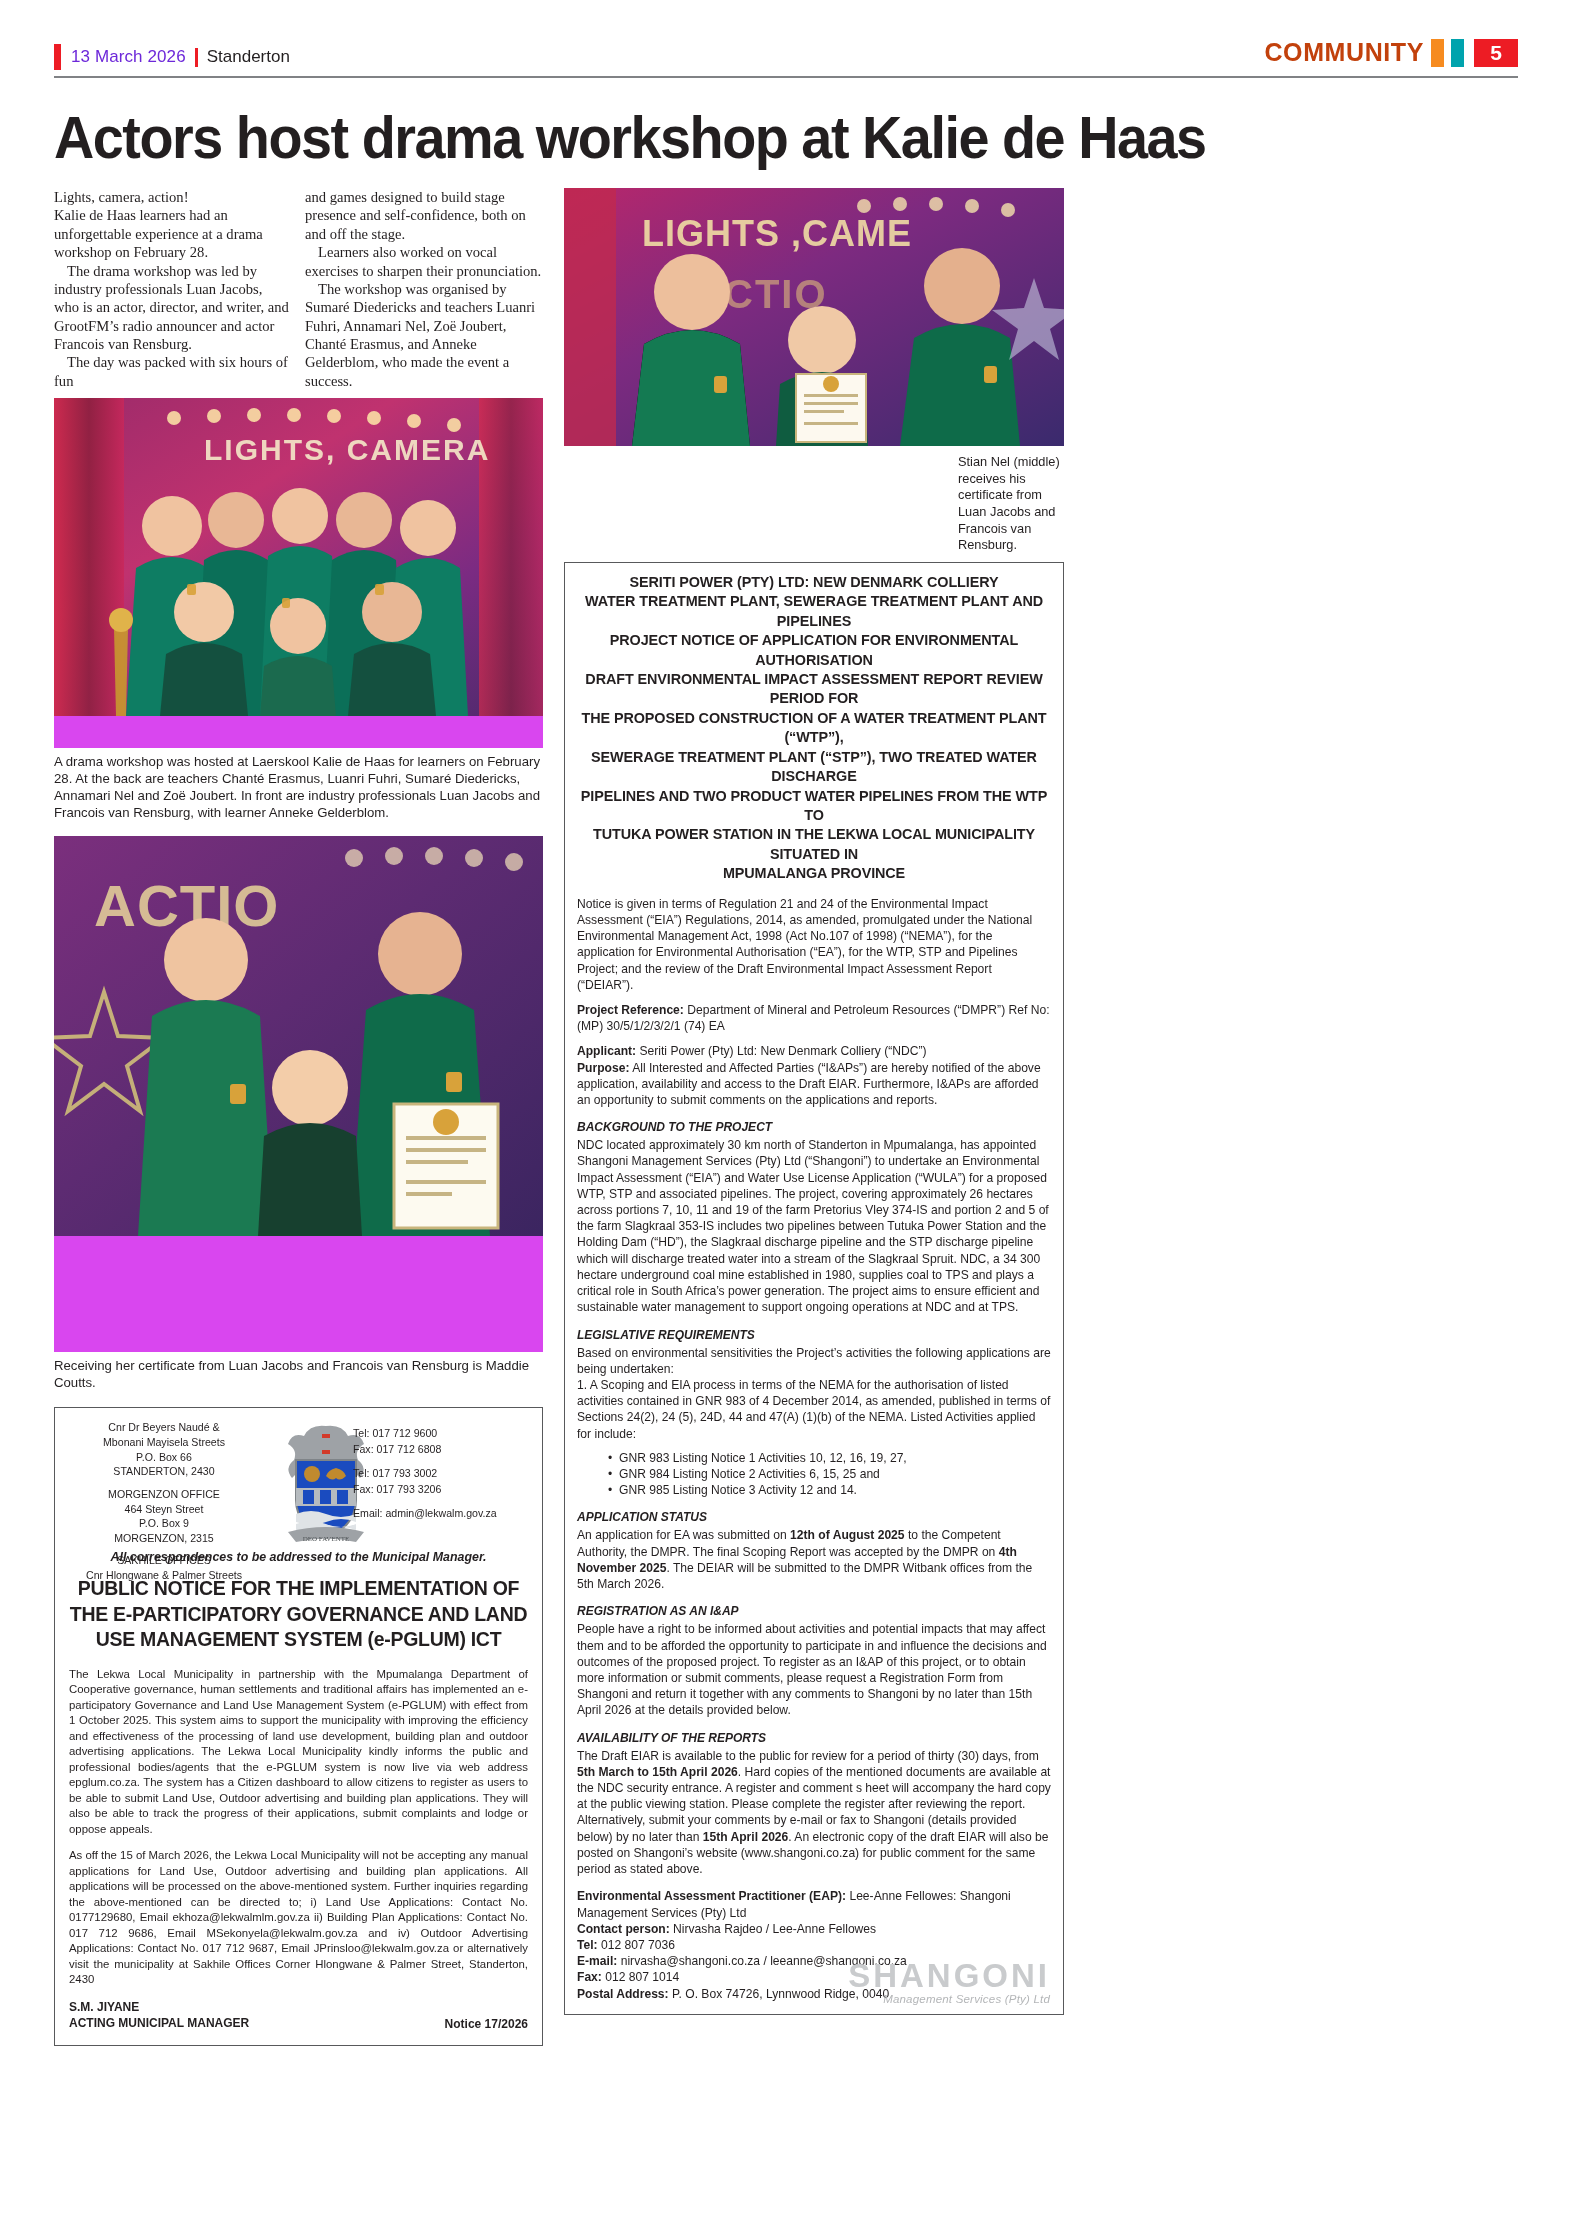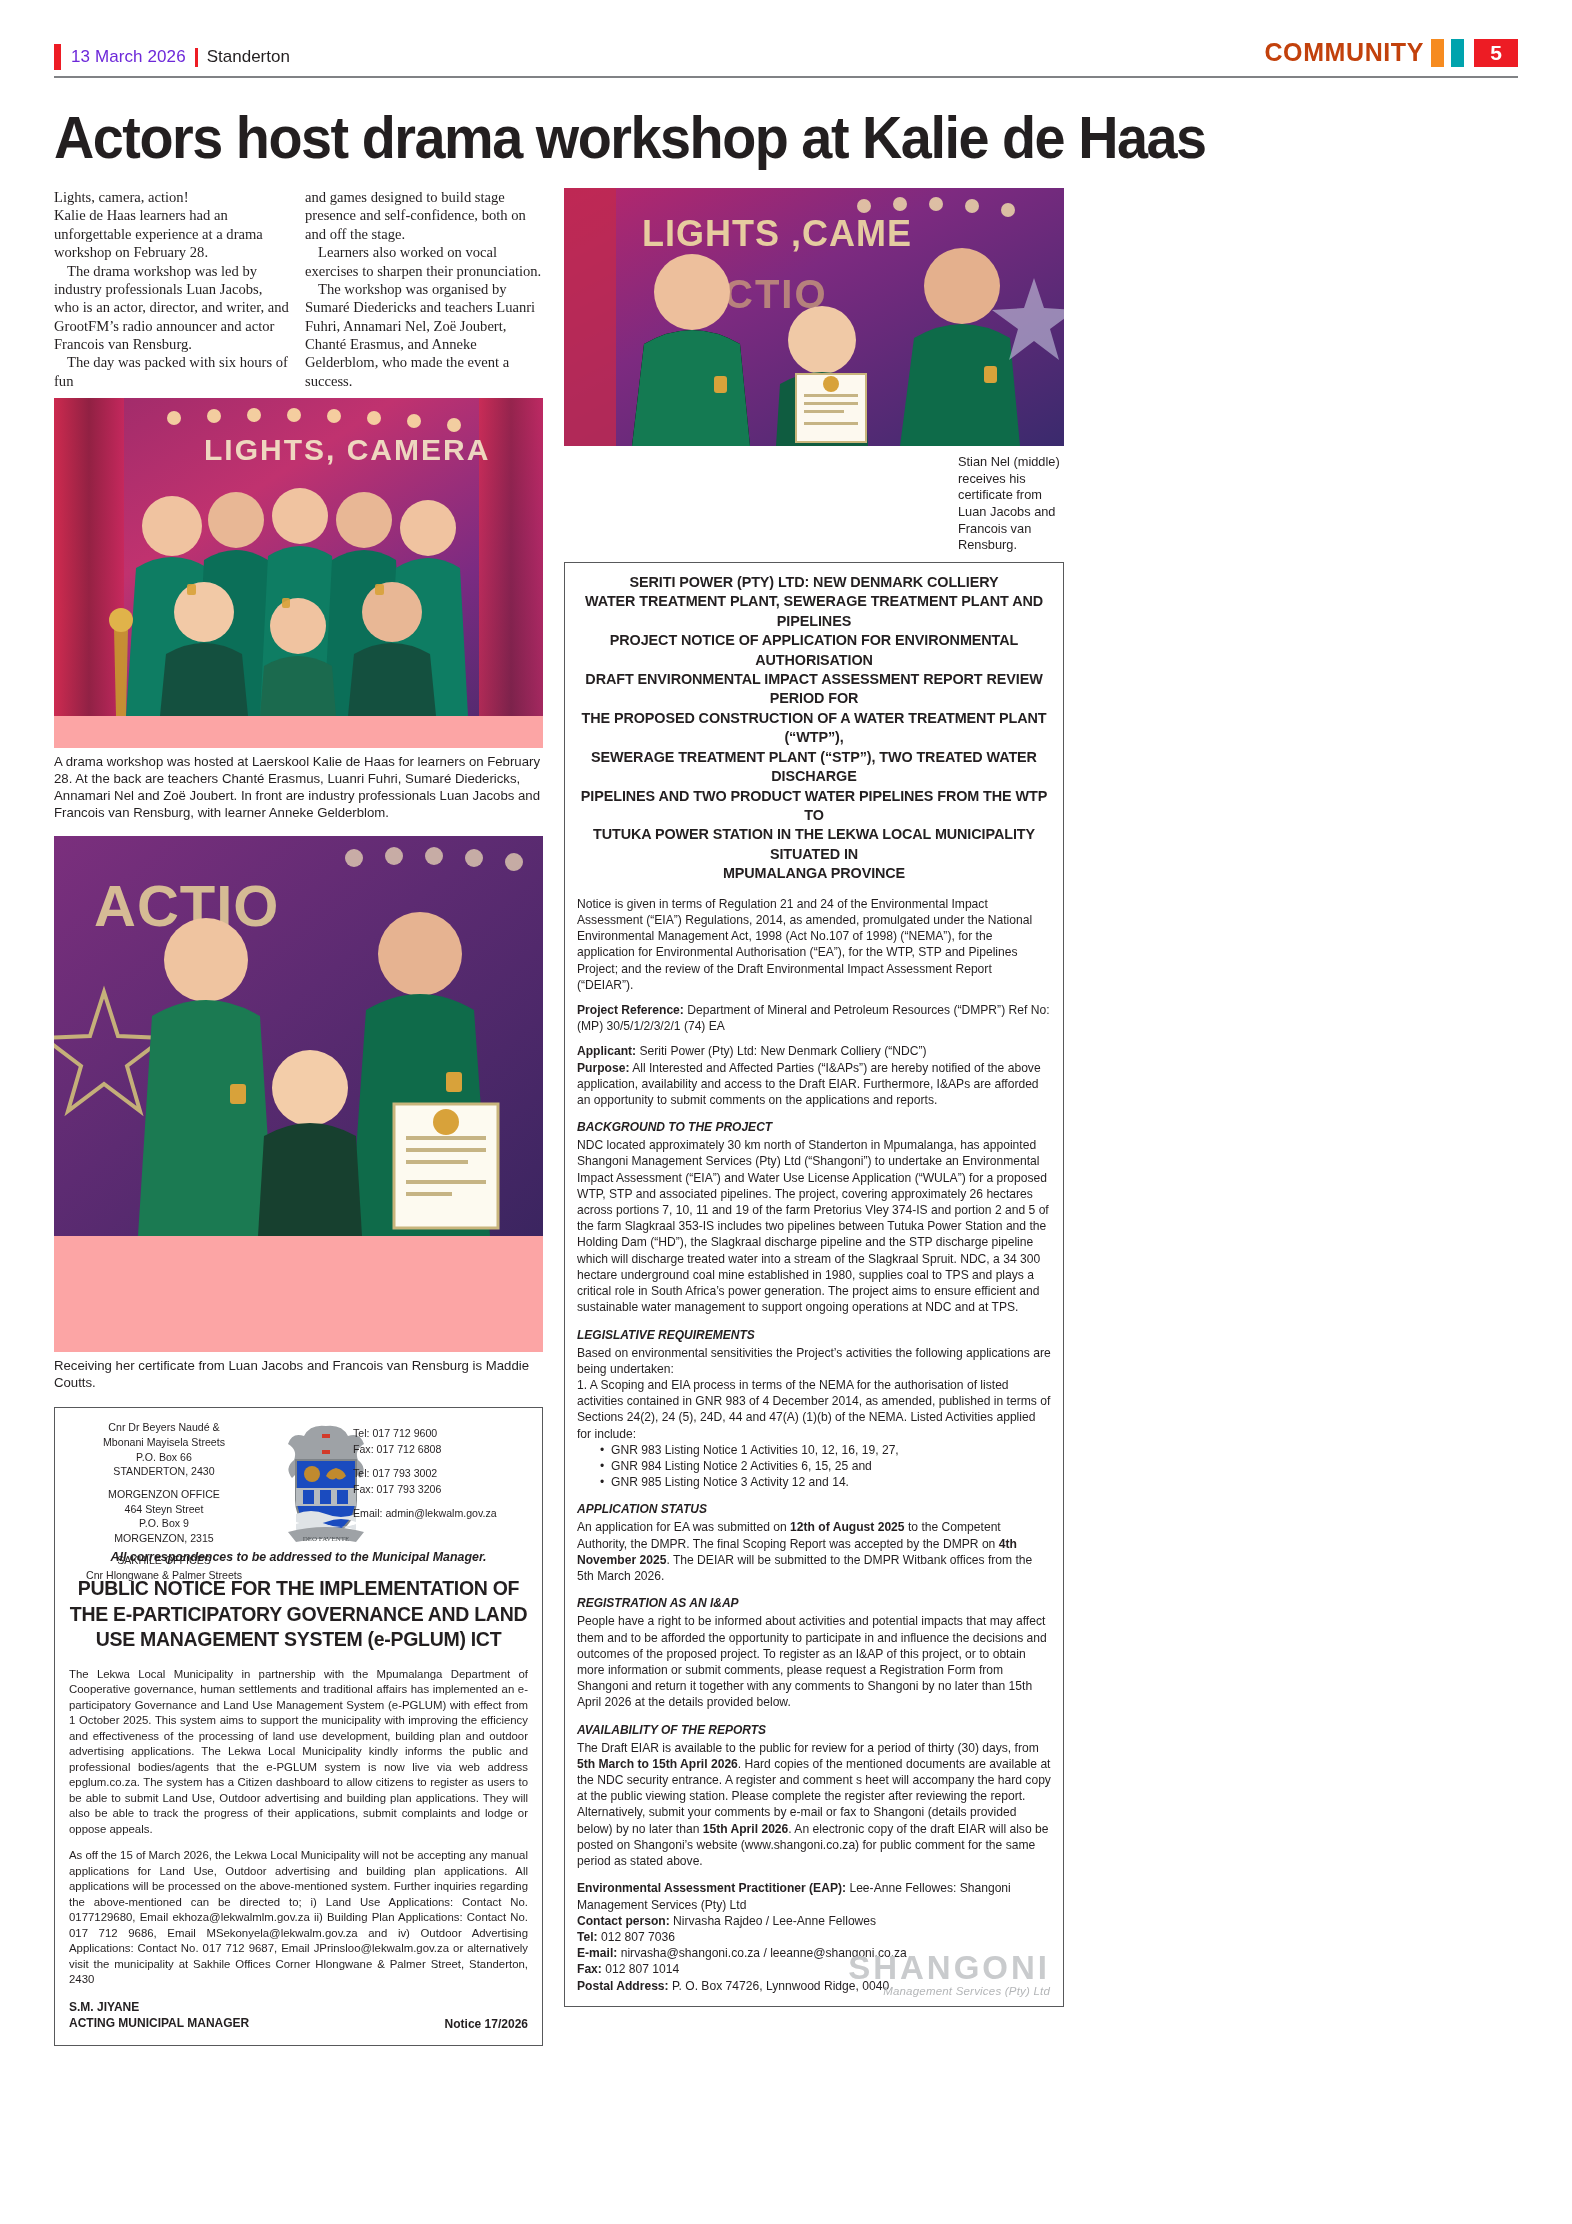--- a/index.html
+++ b/index.html
@@ -56,41 +56,41 @@
     font-family: "Liberation Serif", serif;
     font-size: 14.6px;
     line-height: 1.26;
     color: #231f20;
     text-align: left;
   }
   .body-text p { margin: 0; }
   .body-text p.indent { text-indent: 13px; }
 
   
-  .photo { position: relative; overflow: hidden; background: #fca5a5; }
+  .photo { position: relative; overflow: hidden; background: #d946ef; }
   .cap {
     font-size: 13.2px;
     line-height: 1.28;
     color: #231f20;
     margin-top: 6px;
   }
   .cap-side { font-size: 12.8px; line-height: 1.3; }
 
   
   .notice-box { border: 1px solid #58595b; padding: 10px 12px 12px; }
   .notice-title {
     text-align: center; font-weight: bold; font-size: 14.4px;
     line-height: 1.35; letter-spacing: -.1px;
   }
   .notice-body { font-size: 12.1px; line-height: 1.34; margin-top: 12px; }
   .notice-body p { margin: 0 0 9px; }
   .notice-body p:last-child { margin-bottom: 0; }
   .notice-body b { font-weight: bold; }
   .sec-head { font-weight: bold; font-size: 12px; margin: 11px 0 2px; font-style: italic; }
-  .bullets { margin: 0; padding-left: 34px; }
+  .bullets { margin: 8px; padding-left: 34px; }
   .bullets li { list-style: none; position: relative; line-height: 1.34; }
   .bullets li:before { content: "•"; position: absolute; left: -11px; }
 
   
   .muni-box { border: 1px solid #58595b; padding: 12px 14px 14px; }
   .muni-head { position: relative; height: 128px; }
   .muni-addr {
     position: absolute; left: 0; top: 0; width: 190px;
     text-align: center; font-size: 10.6px; line-height: 1.38; color: #231f20;
   }

